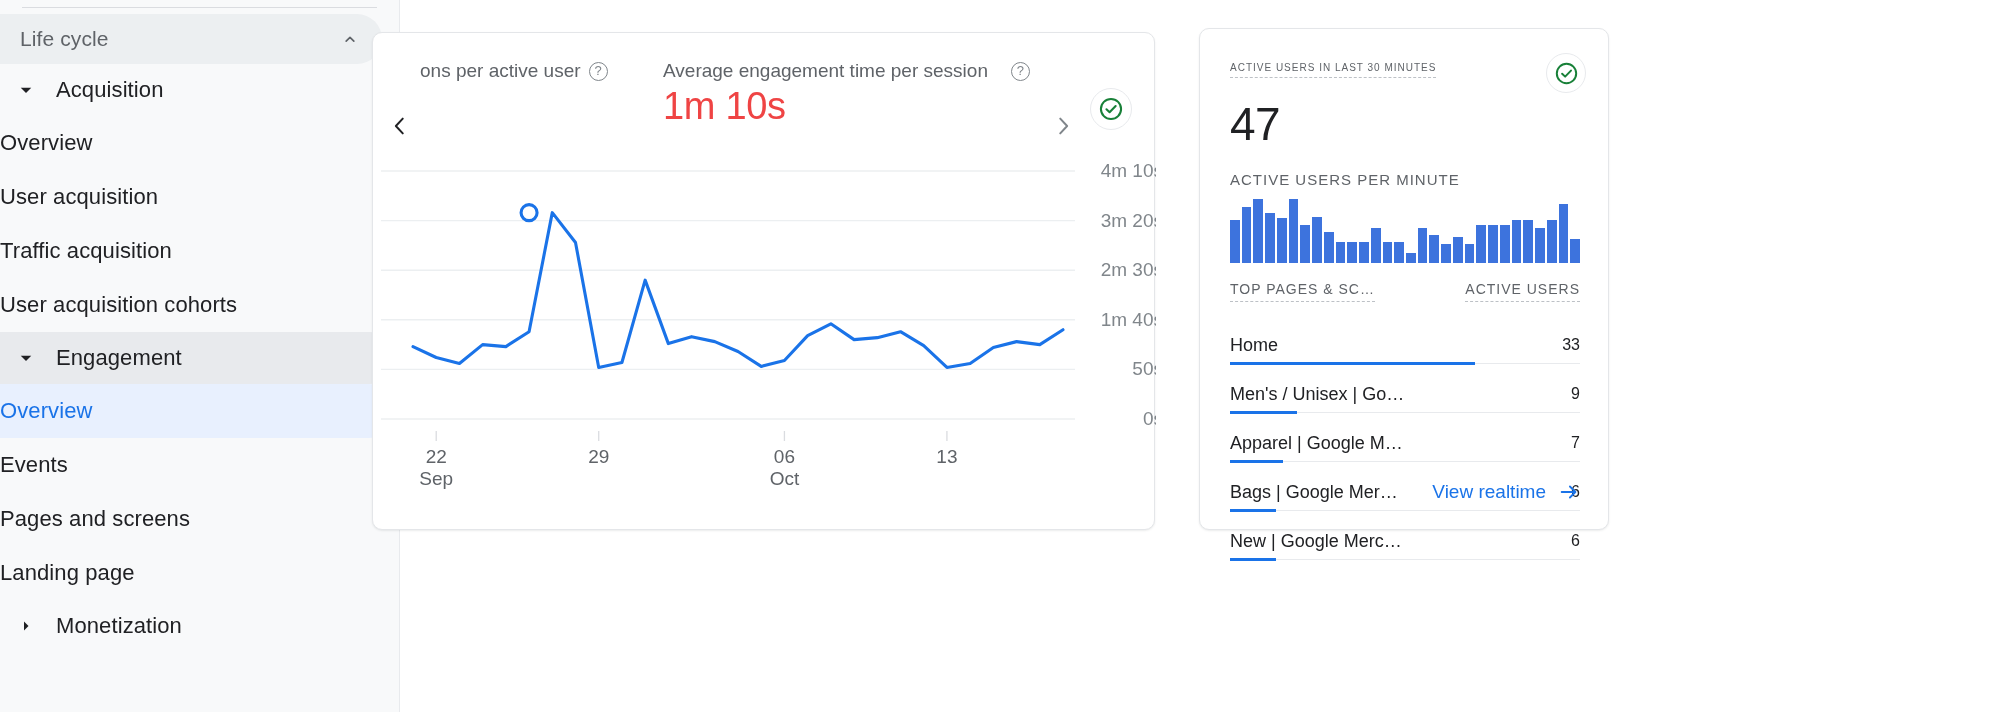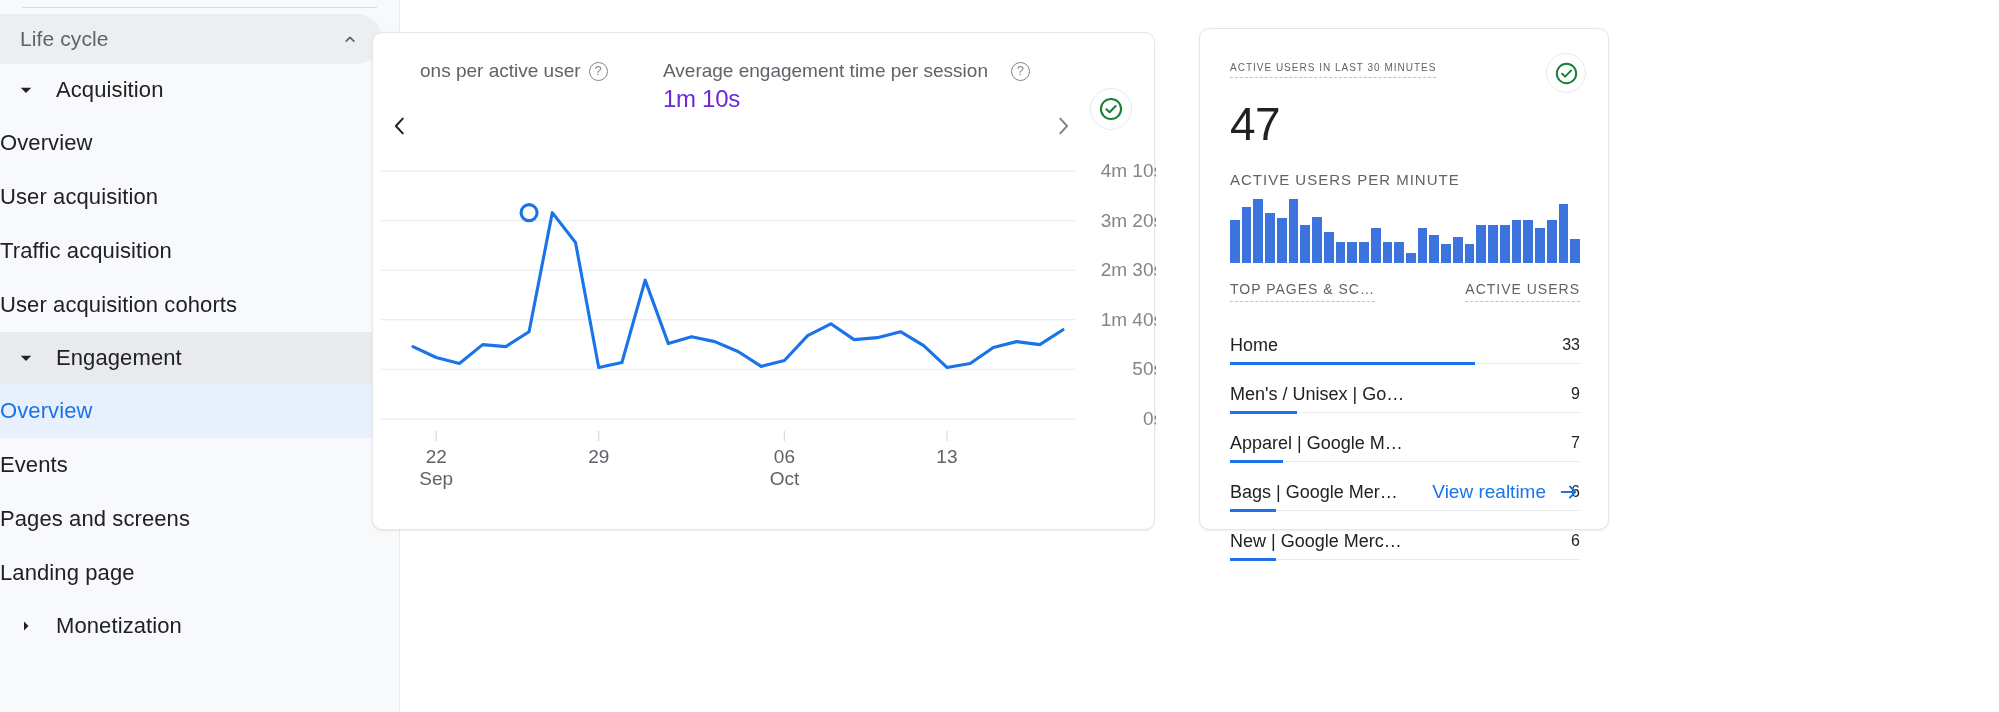--- a/index.html
+++ b/index.html
@@ -106,21 +106,21 @@
     font-size: 19px; color: #5f6368; white-space: nowrap;
     display: flex; align-items: center; gap: 8px;
   }
   .metric-title {
     position: absolute; left: 290px; top: 27px;
     font-size: 19px; color: #5f6368; white-space: nowrap;
     display: flex; align-items: center; gap: 23px;
   }
   .metric-value {
     position: absolute; left: 290px; top: 52px;
-    font-size: 24px; color: #6d28d9; font-weight: 400;
+    font-size: 38px; color: #ef4444; font-weight: 400;
     letter-spacing: -.3px;
   }
   .help-ico {
     width: 19px; height: 19px; border-radius: 50%;
     border: 1.6px solid #80868b; color: #80868b;
     font-size: 13px; line-height: 16px; text-align: center;
     display: inline-block; flex: 0 0 19px;
   }
   .nav-arrow {
     position: absolute; width: 34px; height: 34px;

